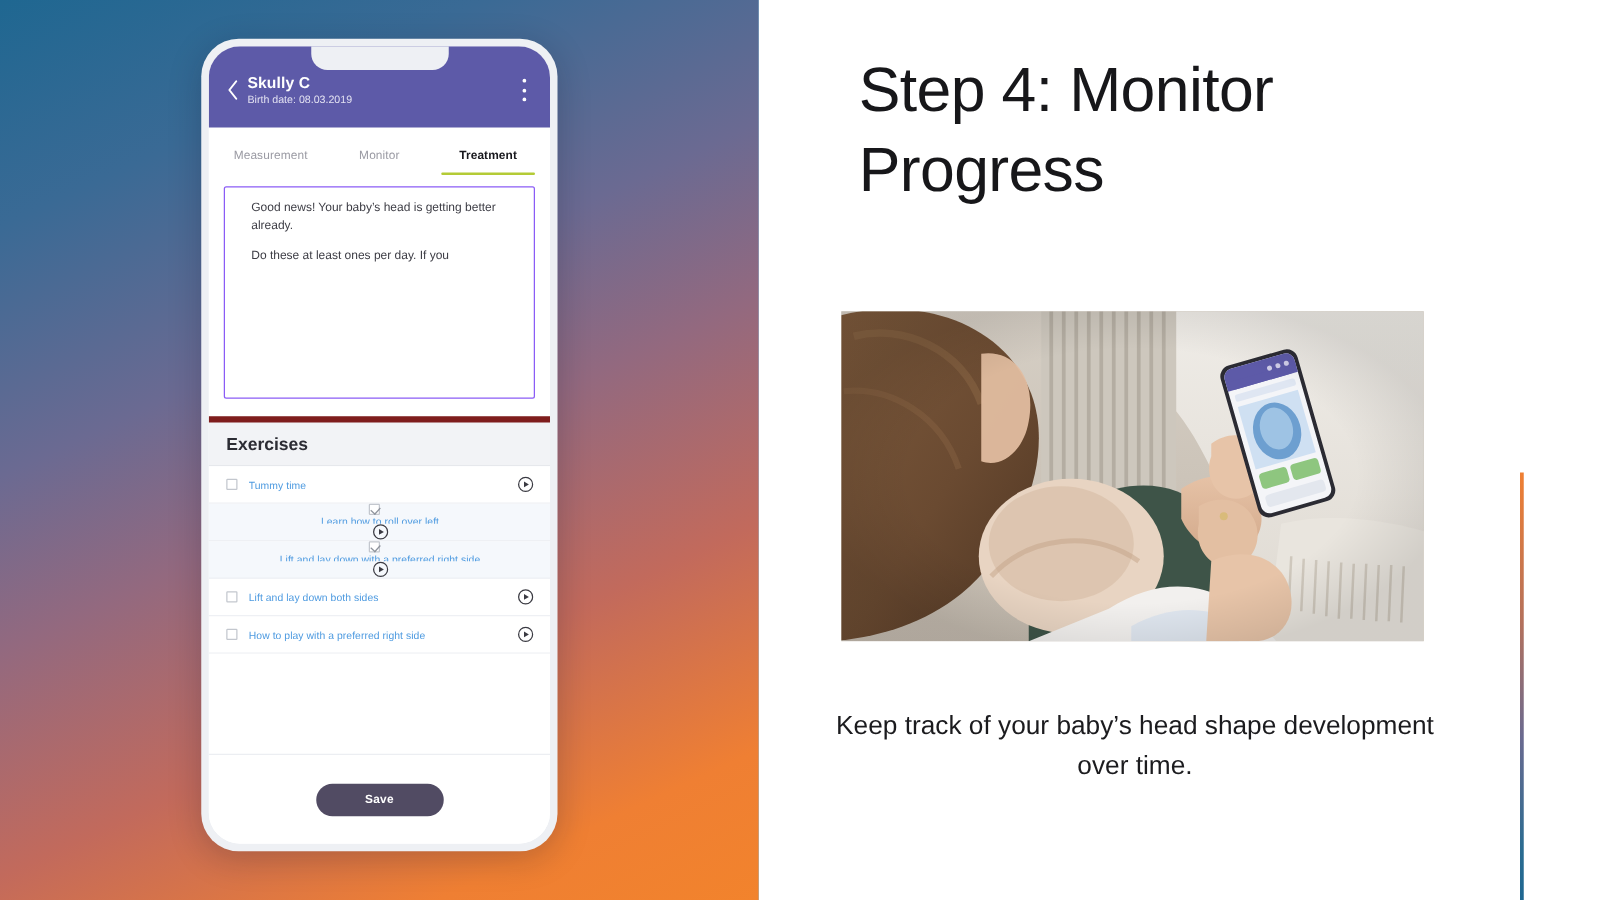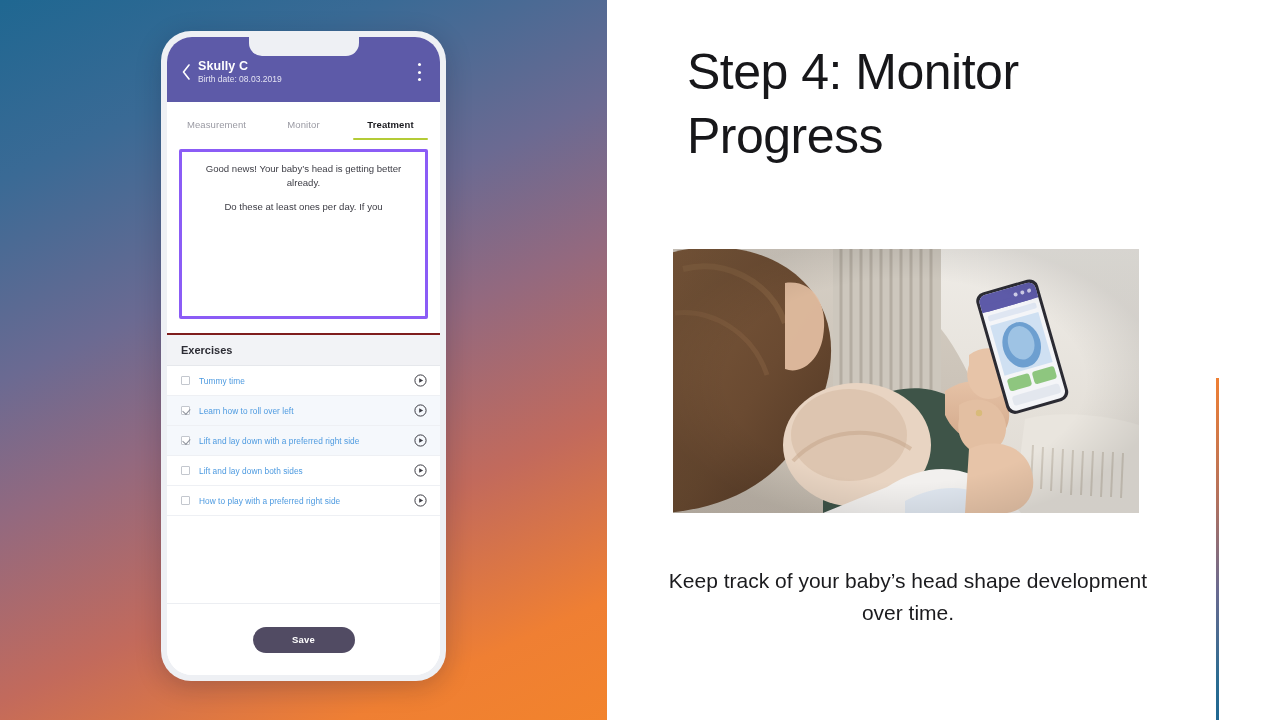--- a/index.html
+++ b/index.html
@@ -137,55 +137,54 @@
     border-radius: 2px;
   }
 
   
   .msg-wrap {
     flex: 0 0 auto;
     padding: 3px 12px 0 12px;
     background: #ffffff;
   }
   .msg-card {
-    border: 3px solid #8b5cf6;
+    border: 1px solid #8b5cf6;
     border-radius: 2px;
-    padding: 10px 11px 9px 11px;
+    padding: 10px 11px 9px 21px;
     height: 170px;
     overflow: hidden;
-    text-align: center;
   }
   .msg-card p {
     font-size: 9.6px;
     line-height: 1.42;
     color: #3d3d45;
   }
   .msg-card p + p { margin-top: 11px; }
 
   
   .ex-header {
     flex: 0 0 auto;
     background: #f2f3f6;
-    border-top: 2px solid #7f1d1d;
+    border-top: 5px solid #7f1d1d;
     border-bottom: 1px solid #e6e8ec;
     padding: 9px 14px;
-    font-size: 11px;
+    font-size: 14px;
     font-weight: bold;
     color: #2c2c34;
     margin-top: 14px;
   }
   .ex-list { flex: 0 0 auto; background: #ffffff; }
   .ex-row {
     display: flex;
     align-items: center;
     height: 30px;
     padding: 0 13px 0 14px;
     border-bottom: 1px solid #eef0f4;
   }
-  .ex-row.alt { background: #f5f8fc; }
+  .ex-row.alt { background: #f5f8fc; flex-direction: column; }
   .cbox {
     flex: 0 0 auto;
     width: 9px; height: 9px;
     border: 1px solid #c3c7ce;
     border-radius: 1px;
     background: #ffffff;
     margin-right: 9px;
     position: relative;
   }
   .cbox.checked::after {

